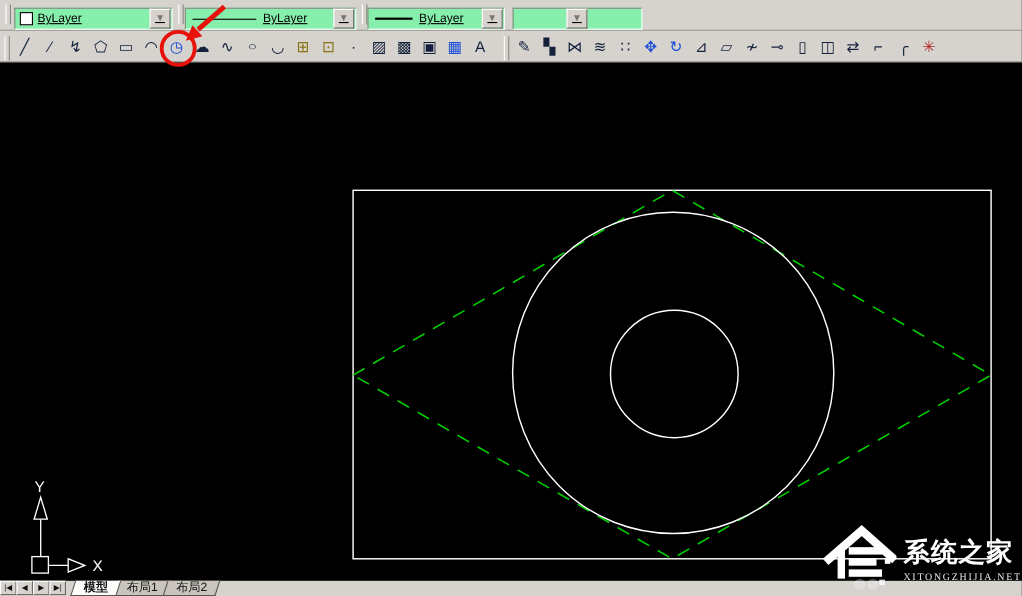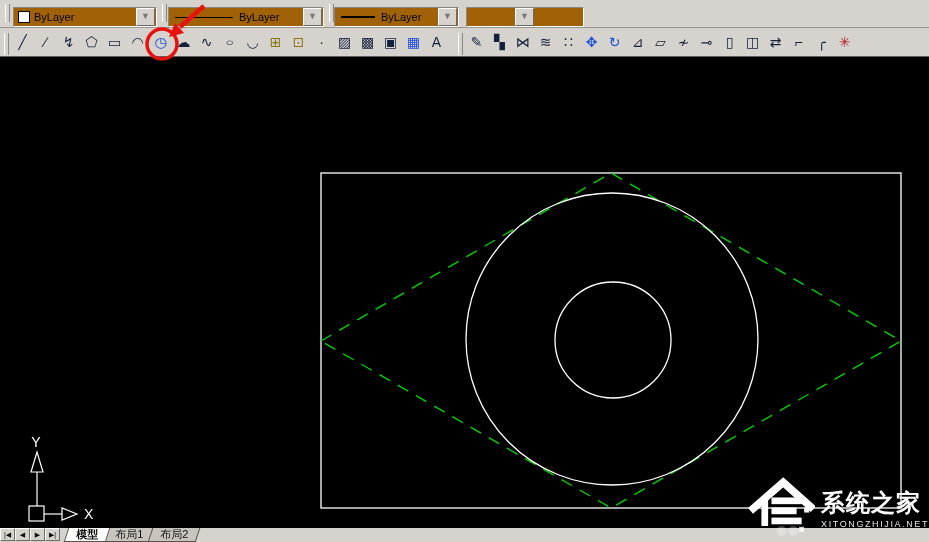--- a/index.html
+++ b/index.html
@@ -18,23 +18,23 @@
     position:absolute;left:0;top:28px;width:929px;height:29px;
     background:#d6d3ce;border-bottom:1px solid #5f5d58;box-sizing:border-box;
   }
   .grip{
     display:inline-block;width:3px;height:18px;margin:4px 2px 0 2px;
     border-left:1px solid #fff;border-right:1px solid #8a877f;background:#d6d3ce;
   }
   .row2 .grip{height:22px;margin-top:3px;}
   
   .combo{
-    position:absolute;top:7px;height:20px;background:#a16207;
+    position:absolute;top:7px;height:20px;background:#86efac;
     border:1px solid;border-color:#8a877f #fff #fff #8a877f;
-    box-sizing:border-box;display:flex;align-items:center;font-size:11px;color:#000;
+    box-sizing:border-box;display:flex;align-items:center;font-size:11px;color:#000;text-decoration:underline;
   }
   .combo .swatch{
     width:10px;height:10px;background:#fff;border:1px solid #000;margin:0 4px 0 4px;flex:none;
   }
   .combo .linesample{height:1px;background:#000;margin:0 6px 0 6px;flex:none;}
   .combo .lbl{flex:1;white-space:nowrap;overflow:hidden;}
   .combo .btn{
     width:17px;height:16px;margin-right:1px;flex:none;background:#d6d3ce;
     border:1px solid;border-color:#fff #6e6b66 #6e6b66 #fff;
     text-align:center;line-height:14px;font-size:9px;color:#7a776f;
@@ -68,21 +68,21 @@
     background:#c9c5be;border:1px solid #55534e;border-top:none;box-sizing:border-box;
     transform:skewX(-18deg);margin-right:-3px;
   }
   .tab .lbl{display:inline-block;transform:skewX(18deg);}
   .tab.active{background:#fdfdfc;font-weight:bold;position:relative;z-index:2;}
   
   .watermark{
     position:absolute;left:748px;top:468px;width:181px;height:74px;z-index:60;
     display:flex;pointer-events:none;color:#fff;
   }
-  .wm-text{margin-left:6px;margin-top:22px;}
+  .wm-text{margin-left:6px;margin-top:22px;font-family:Liberation Serif, serif;}
   .wm-title{font-size:24px;font-weight:bold;line-height:26px;letter-spacing:1px;white-space:nowrap;}
   .wm-sub{font-size:9px;letter-spacing:1.6px;margin-top:3px;opacity:.9;white-space:nowrap;}
   
   .annotation{position:absolute;left:0;top:0;z-index:100;pointer-events:none;}
 </style>
 </head>
 <body>
 
 <div class="row1">
   <span class="grip" style="position:absolute;left:3px;top:0;"></span>

